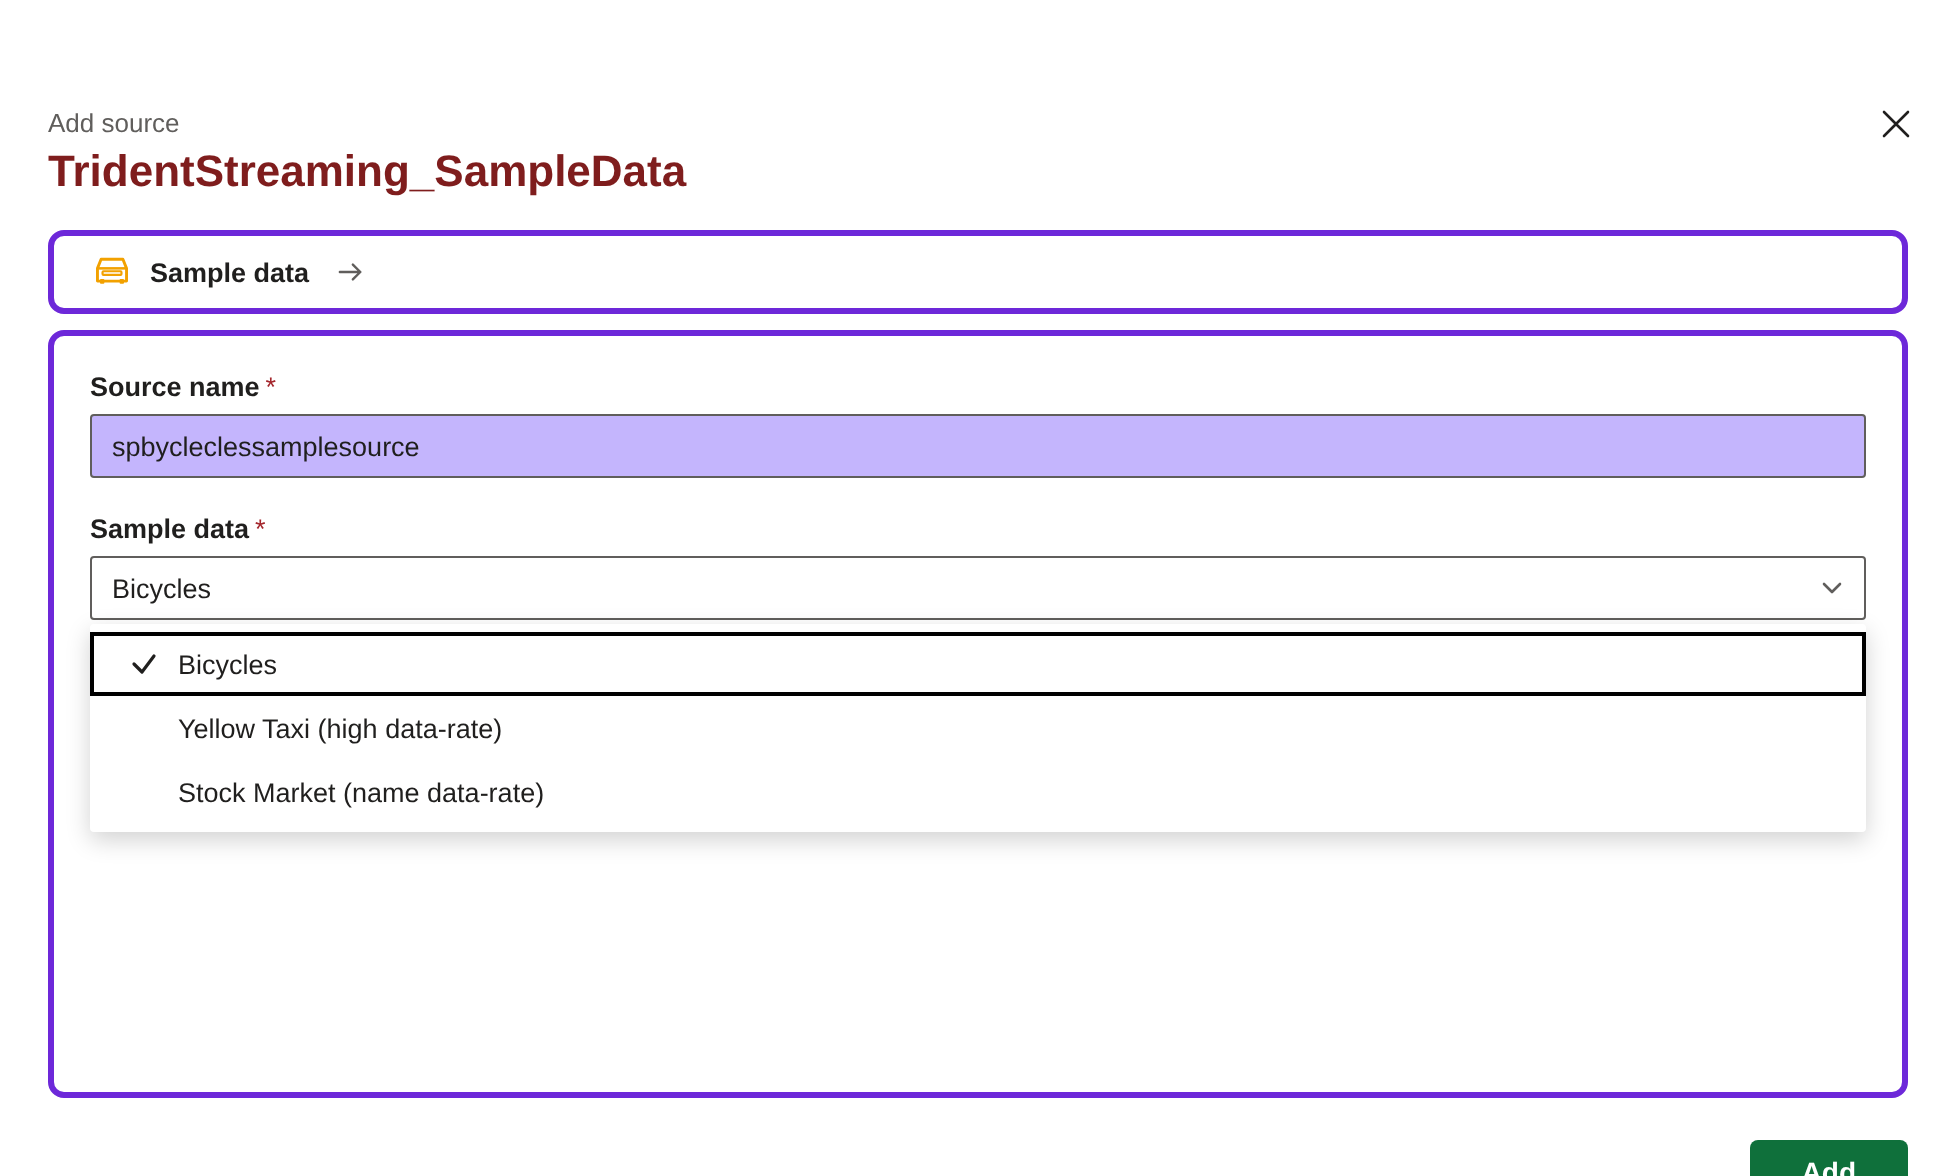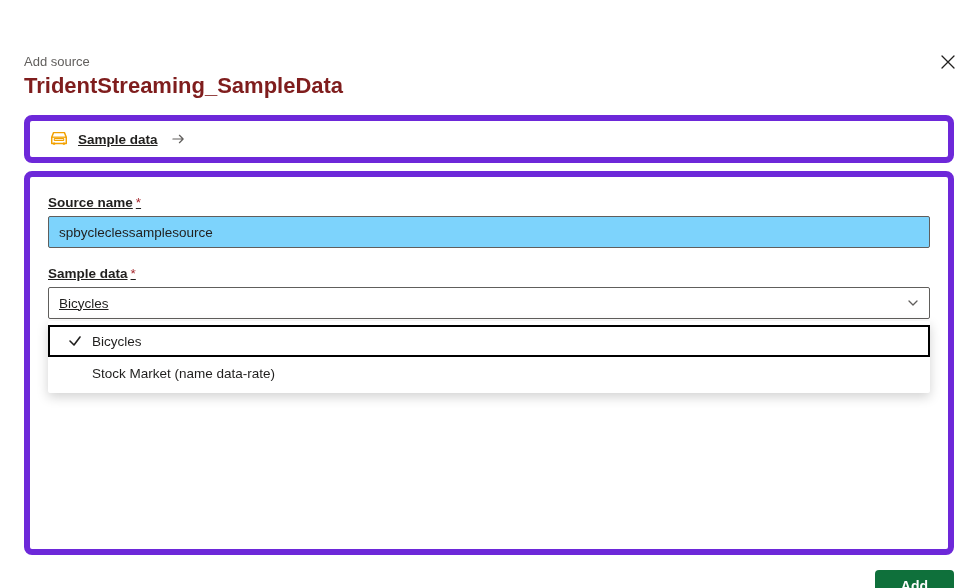--- a/index.html
+++ b/index.html
@@ -31,24 +31,23 @@
     color: #605e5c;
     margin-bottom: 4px;
   }
   .page-title {
     font-size: 22px;
     font-weight: 600;
     margin: 4px 0 16px 0;
     color: #7f1d1d;
   }
   .card {
-    border: 6px solid #6d28d9;
+    border: 3px solid #6d28d9;
     border-radius: 8px;
     background: #ffffff;
-    text-decoration: underline;
   }
   .breadcrumb-card {
     padding: 8px 18px 8px 18px;
     display: flex;
     align-items: center;
     gap: 14px;
     margin-bottom: 8px;
   }
   .crumb {
     display: flex;
@@ -78,21 +77,21 @@
   .field-label .req { color: #a4262c; font-weight: 400; }
   .text-input {
     width: 100%;
     height: 32px;
     border: 1px solid #605e5c;
     border-radius: 2px;
     padding: 0 10px;
     font-size: 13.5px;
     color: #201f1e;
     outline: none;
-    background: #7dd3fc;
+    background: #c4b5fd;
   }
   .field-group { margin-bottom: 18px; }
   .select-wrap { position: relative; }
   .select-btn {
     width: 100%;
     height: 32px;
     border: 1px solid #605e5c;
     border-radius: 2px;
     background: #ffffff;
     font-size: 13.5px;
@@ -218,20 +217,28 @@
                 </svg>
             </span>
             <span class="opt-label">Bicycles</span>
           </div>
           <div class="dropdown-option">
             <span class="check">
               <svg viewBox="0 0 14 14">
                   <path d="M2 7 L6 11 L12 3" fill="none" stroke="currentColor" stroke-width="1.6" stroke-linecap="round" stroke-linejoin="round"></path>
                 </svg>
             </span>
+            <span class="opt-label">Yellow Taxi (high data-rate)</span>
+          </div>
+          <div class="dropdown-option">
+            <span class="check">
+              <svg viewBox="0 0 14 14">
+                  <path d="M2 7 L6 11 L12 3" fill="none" stroke="currentColor" stroke-width="1.6" stroke-linecap="round" stroke-linejoin="round"></path>
+                </svg>
+            </span>
             <span class="opt-label">Stock Market (name data-rate)</span>
           </div>
         </div>
 
       </div>
     </div>
 
   </div>
 
   <div class="footer">

